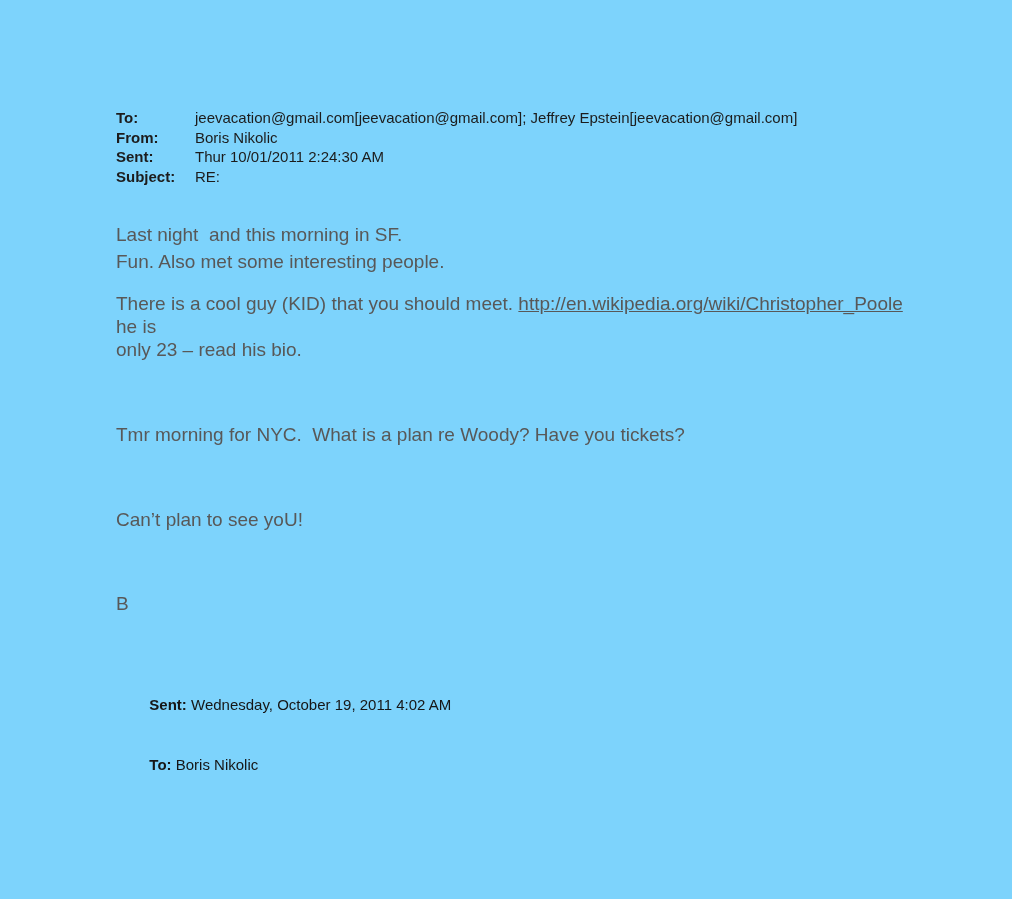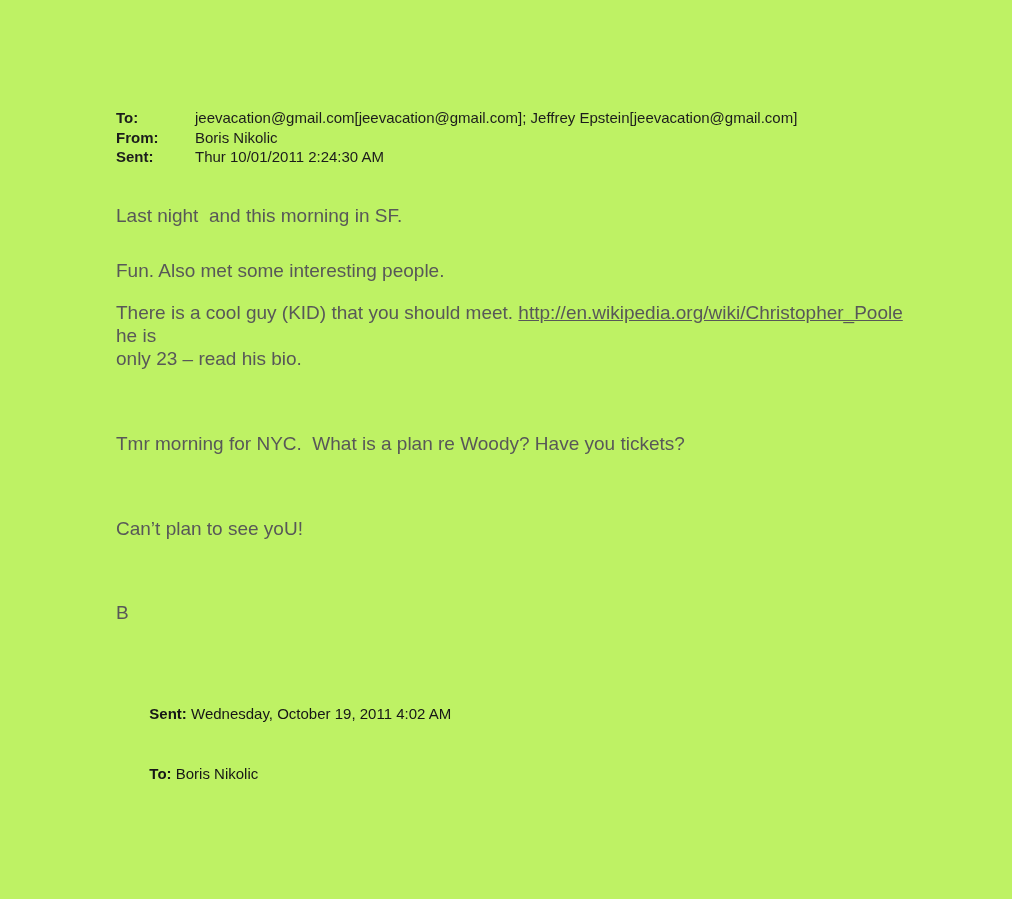--- a/index.html
+++ b/index.html
@@ -1,21 +1,21 @@
 <!DOCTYPE html>
 <html><head>
 <meta charset="utf-8">
 <style>
   * { margin: 0; padding: 0; box-sizing: border-box; }
   html, body { background: #e9e9e9; }
   .page {
     position: relative;
     width: 1012px;
     height: 899px;
-    background: #bef264;
+    background: #7dd3fc;
     overflow: hidden;
     font-family: "Liberation Sans", sans-serif;
   }
   .content {
     padding: 108px 40px 0 116px;
     width: 960px;
   }
 
   
   .email-header {
@@ -37,21 +37,21 @@
 
   
   .email-body {
     margin-top: 37px;
     width: 800px;
     color: #585858;
     font-size: 19px;
     line-height: 23px;
   }
   .email-body p { white-space: pre-wrap; }
-  .p-gap-s { margin-top: 32px; }
+  .p-gap-s { margin-top: 4px; }
   .p-gap-s2 { margin-top: 19px; }
   .p-gap-l { margin-top: 61px; }
   .p-gap-l2 { margin-top: 62px; }
   .link {
     color: #585858;
     text-decoration: underline;
     cursor: pointer;
   }
 
   
@@ -76,20 +76,24 @@
         <span class="hvalue">jeevacation@gmail.com[jeevacation@gmail.com]; Jeffrey Epstein[jeevacation@gmail.com]</span>
       </div>
       <div class="hrow">
         <span class="hlabel">From:</span>
         <span class="hvalue">Boris Nikolic</span>
       </div>
       <div class="hrow">
         <span class="hlabel">Sent:</span>
         <span class="hvalue">Thur 10/01/2011 2:24:30 AM</span>
       </div>
+      <div class="hrow">
+        <span class="hlabel">Subject:</span>
+        <span class="hvalue">RE:</span>
+      </div>
     </div>
 
     <div class="email-body">
       <p>Last night  and this morning in SF.</p>
       <p class="p-gap-s">Fun. Also met some interesting people.</p>
       <p class="p-gap-s2"><span>There is a cool guy (KID) that you should meet. </span><a class="link">http://en.wikipedia.org/wiki/Christopher_Poole</a><span>  he is</span><br><span>only 23 – read his bio.</span></p>
       <p class="p-gap-l2">Tmr morning for NYC.  What is a plan re Woody? Have you tickets?</p>
       <p class="p-gap-l2">Can’t plan to see yoU!</p>
       <p class="p-gap-l">B</p>
     </div>

